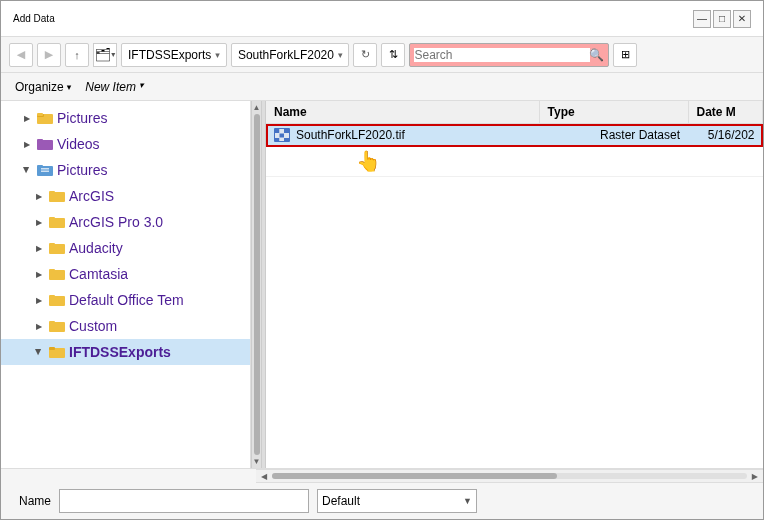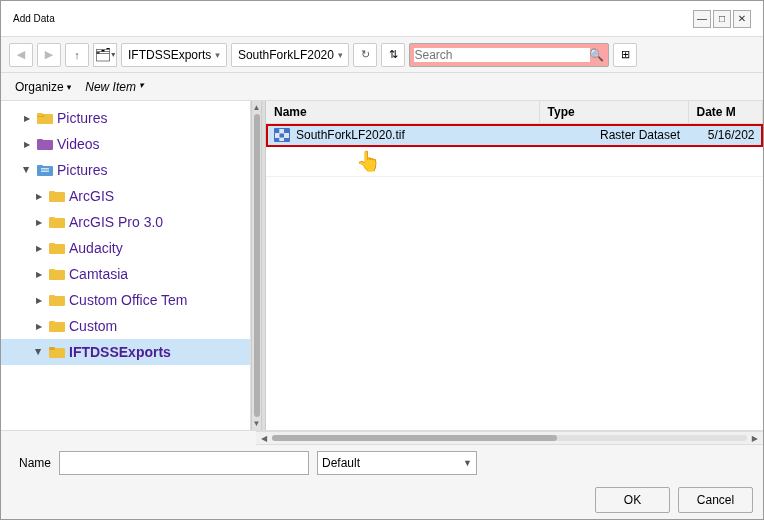--- a/index.html
+++ b/index.html
@@ -522,21 +522,21 @@
           </svg>
         <span class="item-label">Camtasia</span>
       </div>
 
       <div class="sidebar-item indent-2">
         <div class="expand-arrow">▶</div>
         <svg class="folder-icon" viewBox="0 0 16 14">
             <rect x="0" y="3" width="16" height="10" rx="1" fill="#f0c040"></rect>
             <rect x="0" y="2" width="6" height="3" rx="1" fill="#f0c040"></rect>
           </svg>
-        <span class="item-label">Custom Office Tem</span>
+        <span class="item-label">Default Office Tem</span>
       </div>
 
       <div class="sidebar-item indent-2">
         <div class="expand-arrow">▶</div>
         <svg class="folder-icon" viewBox="0 0 16 14">
             <rect x="0" y="3" width="16" height="10" rx="1" fill="#f0c040"></rect>
             <rect x="0" y="2" width="6" height="3" rx="1" fill="#f0c040"></rect>
           </svg>
         <span class="item-label">Custom</span>
       </div>
@@ -618,18 +618,14 @@
     </div>
 
     <div class="name-row">
       <span class="name-label">Name</span>
       <input class="name-input" type="text" value="" style="">
       <div class="select-wrapper">
         <select class="format-select"><option>Default</option></select>
       </div>
     </div>
 
-    <div class="action-row">
-      <button class="ok-btn">OK</button>
-      <button class="cancel-btn">Cancel</button>
-    </div>
   </div>
 </div>
 
 </body></html>

